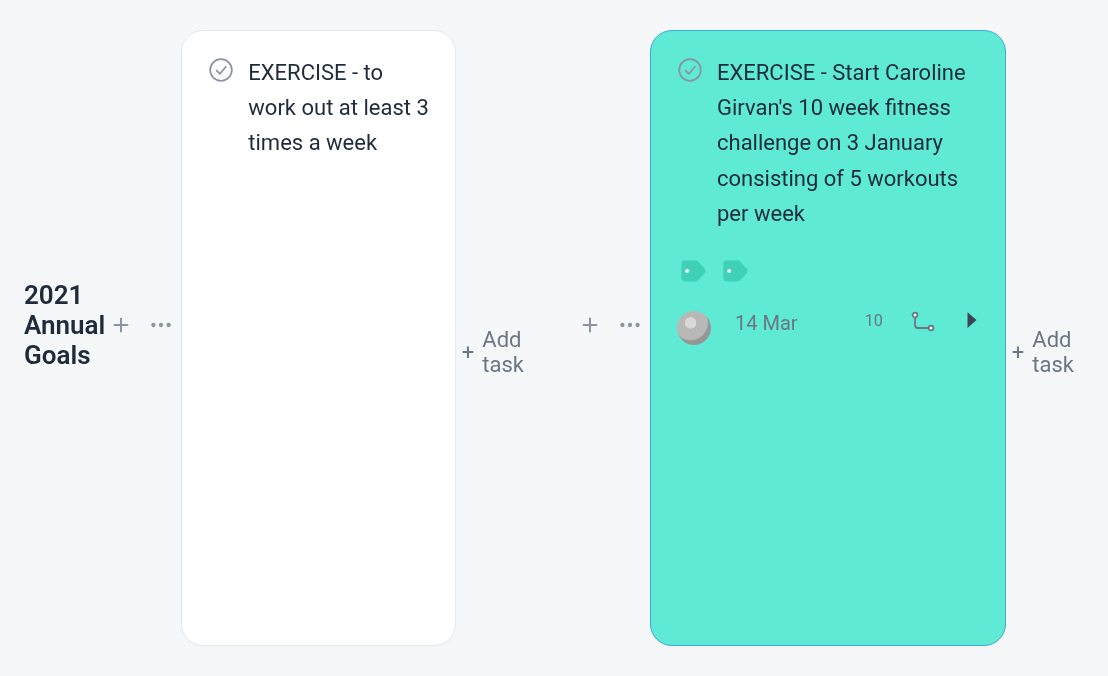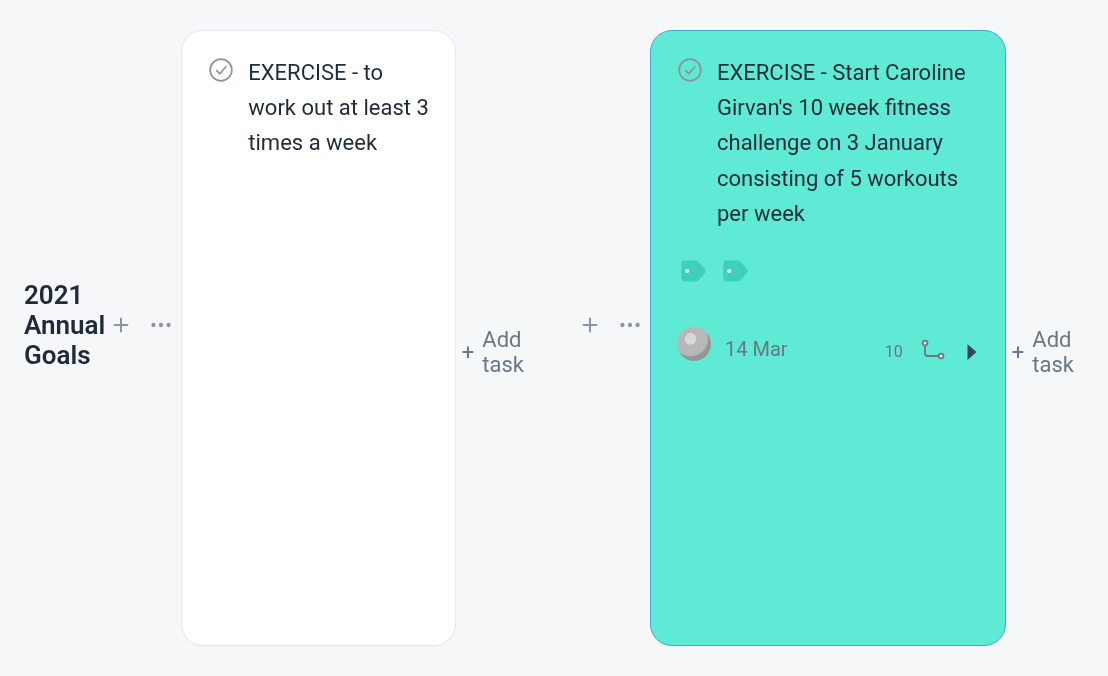--- a/index.html
+++ b/index.html
@@ -70,23 +70,23 @@
     .card.tall { min-height: 180px; }
     .tag-row {
       display: flex;
       gap: 14px;
       margin-top: 28px;
       margin-left: 2px;
     }
     .tag-icon { color: #3fd1b8; }
     .meta-row {
       display: flex;
-      align-items: flex-end;
-      margin-top: 44px;
-      gap: 14px;
+      align-items: flex-start;
+      margin-top: 28px;
+      gap: 24px;
     }
     .avatar {
       width: 34px;
       height: 34px;
       border-radius: 50%;
       background: radial-gradient(circle at 40% 35%, #d8d8d8 0 18%, #b8b8b8 20% 55%, #969696 60% 100%);
       flex-shrink: 0;
     }
     .due-date {
       font-size: 20px;

